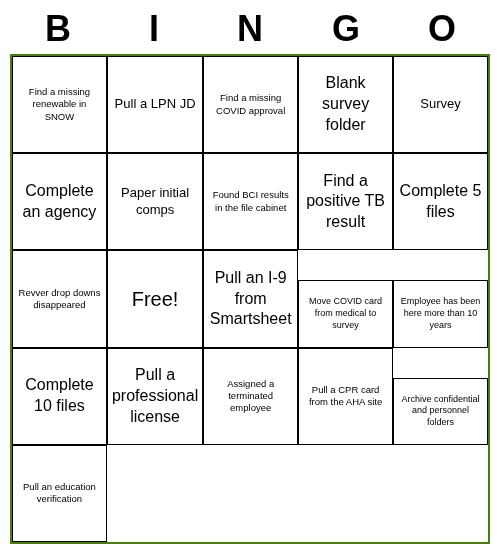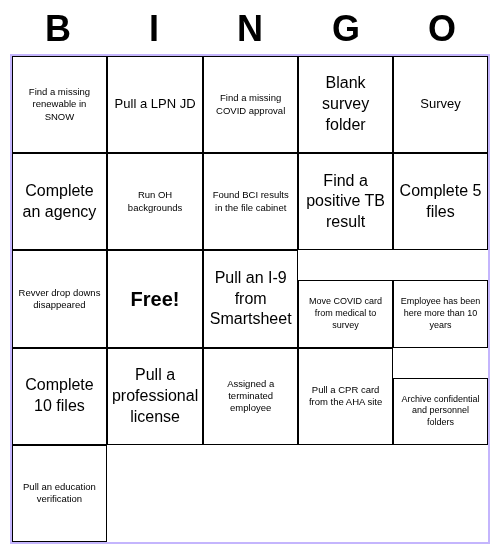--- a/index.html
+++ b/index.html
@@ -25,37 +25,37 @@
       width: 80px;
       text-align: center;
       color: #000;
     }
     .bingo-grid {
       display: grid;
       grid-template-columns: repeat(5, 1fr);
       grid-template-rows: repeat(5, 1fr);
       width: 480px;
       height: 490px;
-      border: 2px solid #c4b5fd;
+      border: 2px solid #4d7c0f;
     }
     .bingo-cell {
       border: 1px solid #000;
       display: flex;
       align-items: center;
       justify-content: center;
       text-align: center;
       padding: 4px;
       font-size: 16px;
       line-height: 1.3;
       color: #000;
       background: #fff;
     }
     .bingo-cell.free {
       font-size: 20px;
-      font-weight: bold;
+      font-weight: normal;
     }
     .bingo-cell.small-text {
       font-size: 9.5px;
     }
     .bingo-cell.tiny-text {
       font-size: 9px;
       margin-top: 30px;
     }
     .bingo-cell.large-text {
       font-size: 13px;
@@ -75,21 +75,21 @@
 
 <div class="bingo-grid">
 
   <div class="bingo-cell small-text">Find a missing renewable in SNOW</div>
   <div class="bingo-cell large-text">Pull a LPN JD</div>
   <div class="bingo-cell small-text">Find a missing COVID approval</div>
   <div class="bingo-cell normal">Blank survey folder</div>
   <div class="bingo-cell large-text">Survey</div>
 
   <div class="bingo-cell">Complete an agency</div>
-  <div class="bingo-cell small-text">Run OH backgrounds</div>
+  <div class="bingo-cell large-text">Paper initial comps</div>
   <div class="bingo-cell small-text">Found BCI results in the file cabinet</div>
   <div class="bingo-cell">Find a positive TB result</div>
 
   <div class="bingo-cell">Complete 5 files</div>
   <div class="bingo-cell small-text">Revver drop downs disappeared</div>
   <div class="bingo-cell free">Free!</div>
   <div class="bingo-cell">Pull an I-9 from Smartsheet</div>
   <div class="bingo-cell tiny-text">Move COVID card from medical to survey</div>
 
   <div class="bingo-cell tiny-text">Employee has been here more than 10 years</div>

